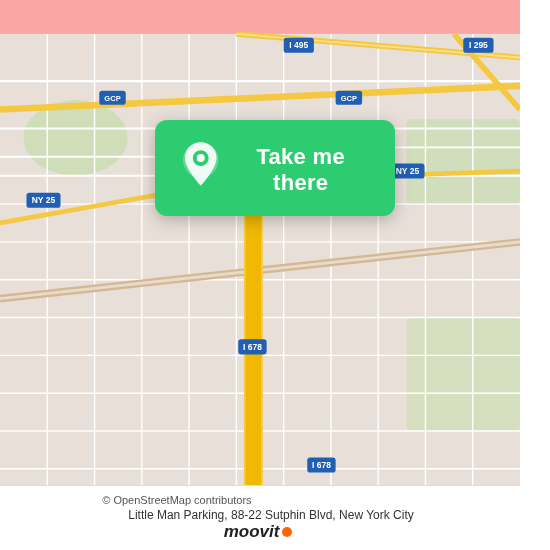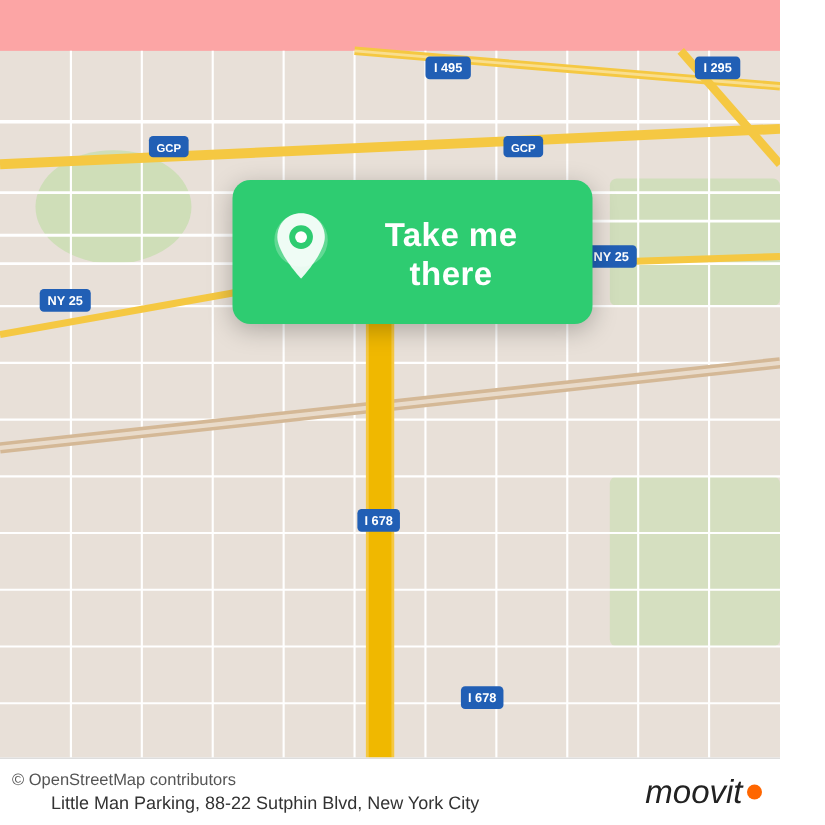--- a/index.html
+++ b/index.html
@@ -65,36 +65,37 @@
       bottom: 0;
       left: 0;
       width: 100%;
       background: white;
       padding: 8px 12px 8px 8px;
       display: flex;
       align-items: center;
       justify-content: space-between;
       border-top: 1px solid #ddd;
       z-index: 20;
+      flex-direction: column;
     }
 
     #attribution {
       font-size: 11px;
       color: #555;
     }
 
     #moovit-logo {
       display: flex;
       align-items: center;
       gap: 3px;
     }
 
     #moovit-text {
-      font-size: 22px;
-      font-weight: normal;
+      font-size: 17px;
+      font-weight: bold;
       color: #222;
       font-style: italic;
     }
 
     #moovit-dot {
       width: 10px;
       height: 10px;
       background: #ff6600;
       border-radius: 50%;
       display: inline-block;

